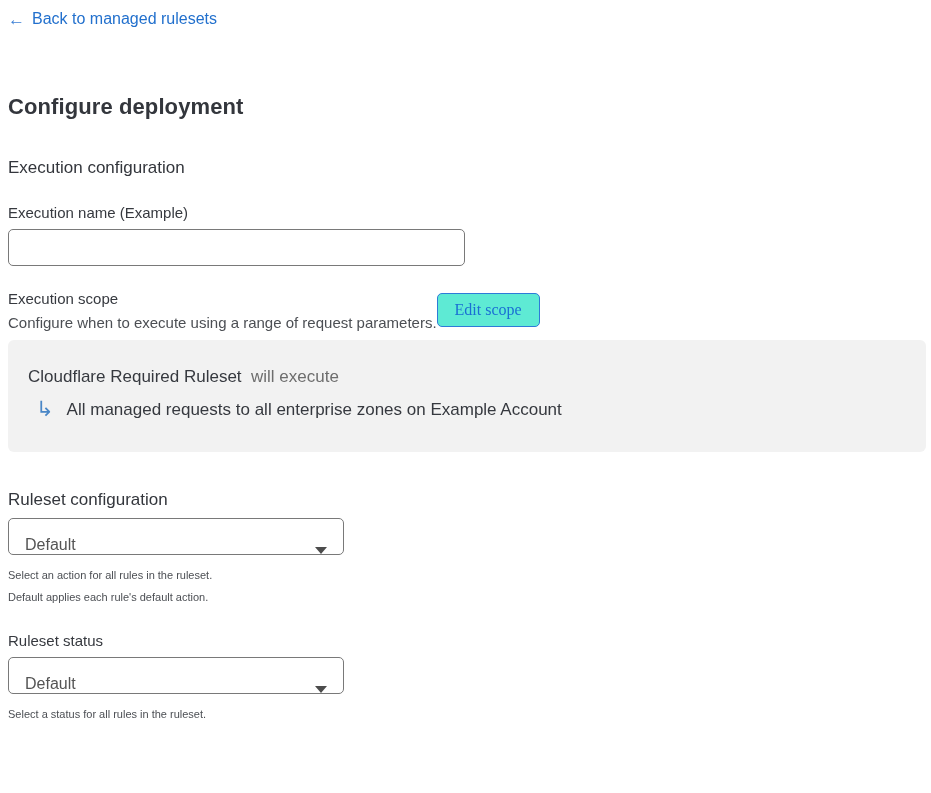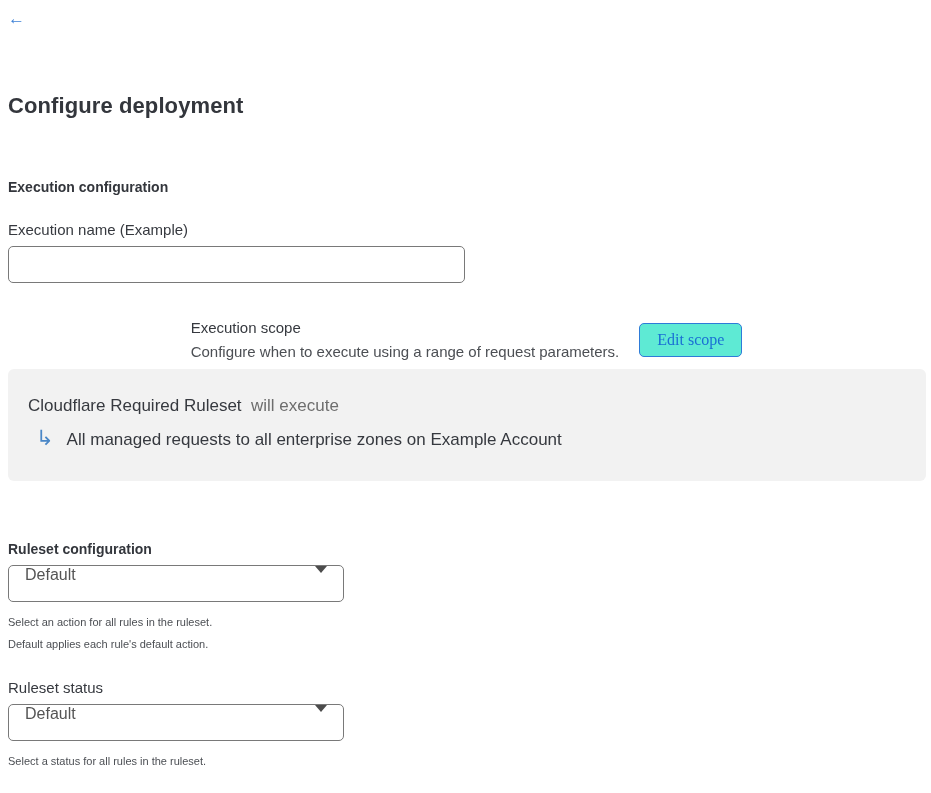--- a/index.html
+++ b/index.html
@@ -18,44 +18,44 @@
     color: #2270cd; font-size: 16px; text-decoration: none; cursor: pointer;
   }
   .back-link .arrow { font-size: 17px; line-height: 1; color: #3d81d6; }
 
   
   h1.page-title {
     margin-top: 65px;
     font-size: 22px; font-weight: 700; letter-spacing: 0.1px; color: #33363c;
   }
   h2.section-title {
-    margin-top: 60px;
-    font-size: 14px; font-weight: 700; color: #33363c;
+    margin-top: 38px;
+    font-size: 17px; font-weight: 400; color: #33363c;
   }
 
   .field-label {
     margin-top: 26px;
     font-size: 15px; color: #36393f;
   }
 
   .text-input {
     display: block;
     margin-top: 8px;
     width: 457px; height: 37px;
     border: 1px solid #797979; border-radius: 5px;
     background: #fff;
     font-family: "Liberation Sans", sans-serif;
     font-size: 16px; padding: 0 14px; color: #36393f;
     outline: none;
   }
 
   
   .scope-row {
-    margin-top: 36px;
-    display: flex; justify-content: center; align-items: center; gap: 20px;
+    margin-top: 24px;
+    display: flex; justify-content: flex-start; align-items: center;
   }
   .scope-label { font-size: 15px; color: #36393f; }
   .scope-desc { margin-top: 7px; font-size: 15px; color: #4c4f54; }
   .edit-scope-btn {
     background: #5eead4;
     border: 1px solid #2e7bd8; border-radius: 5px;
     color: #1a6fd4; font-size: 16px;
     font-family: Liberation Serif, serif;
     padding: 7px 17px; cursor: pointer;
     margin-right: 0;
@@ -80,40 +80,41 @@
     color: #4a87c7; font-size: 21px; line-height: 1;
     position: relative; top: -2px;
   }
 
   
   .select-control {
     margin-top: 8px;
     width: 336px; height: 37px;
     border: 1px solid #797979; border-radius: 5px;
     background: #fff;
-    display: flex; align-items: flex-start; justify-content: space-between;
+    display: flex; align-items: flex-end; justify-content: space-between;
     padding: 0 16px; cursor: pointer;
   }
   .select-value { font-size: 16px; color: #545454; }
   .caret-down {
     width: 0; height: 0;
     border-left: 6px solid transparent;
     border-right: 6px solid transparent;
     border-top: 7px solid #4c4c4c;
   }
 
   .help-text { margin-top: 9px; font-size: 11px; color: #4c4f54; line-height: 22px; }
 </style>
 </head>
 <body>
 
 <div class="page">
 
   <a class="back-link">
     <span class="arrow">←</span>
+    <span>Back to managed rulesets</span>
   </a>
 
   <h1 class="page-title">Configure deployment</h1>
 
   <h2 class="section-title">Execution configuration</h2>
 
   <div class="field-label">Execution name (Example)</div>
   <input class="text-input" type="text" value="" style="">
 
   <div class="scope-row">

